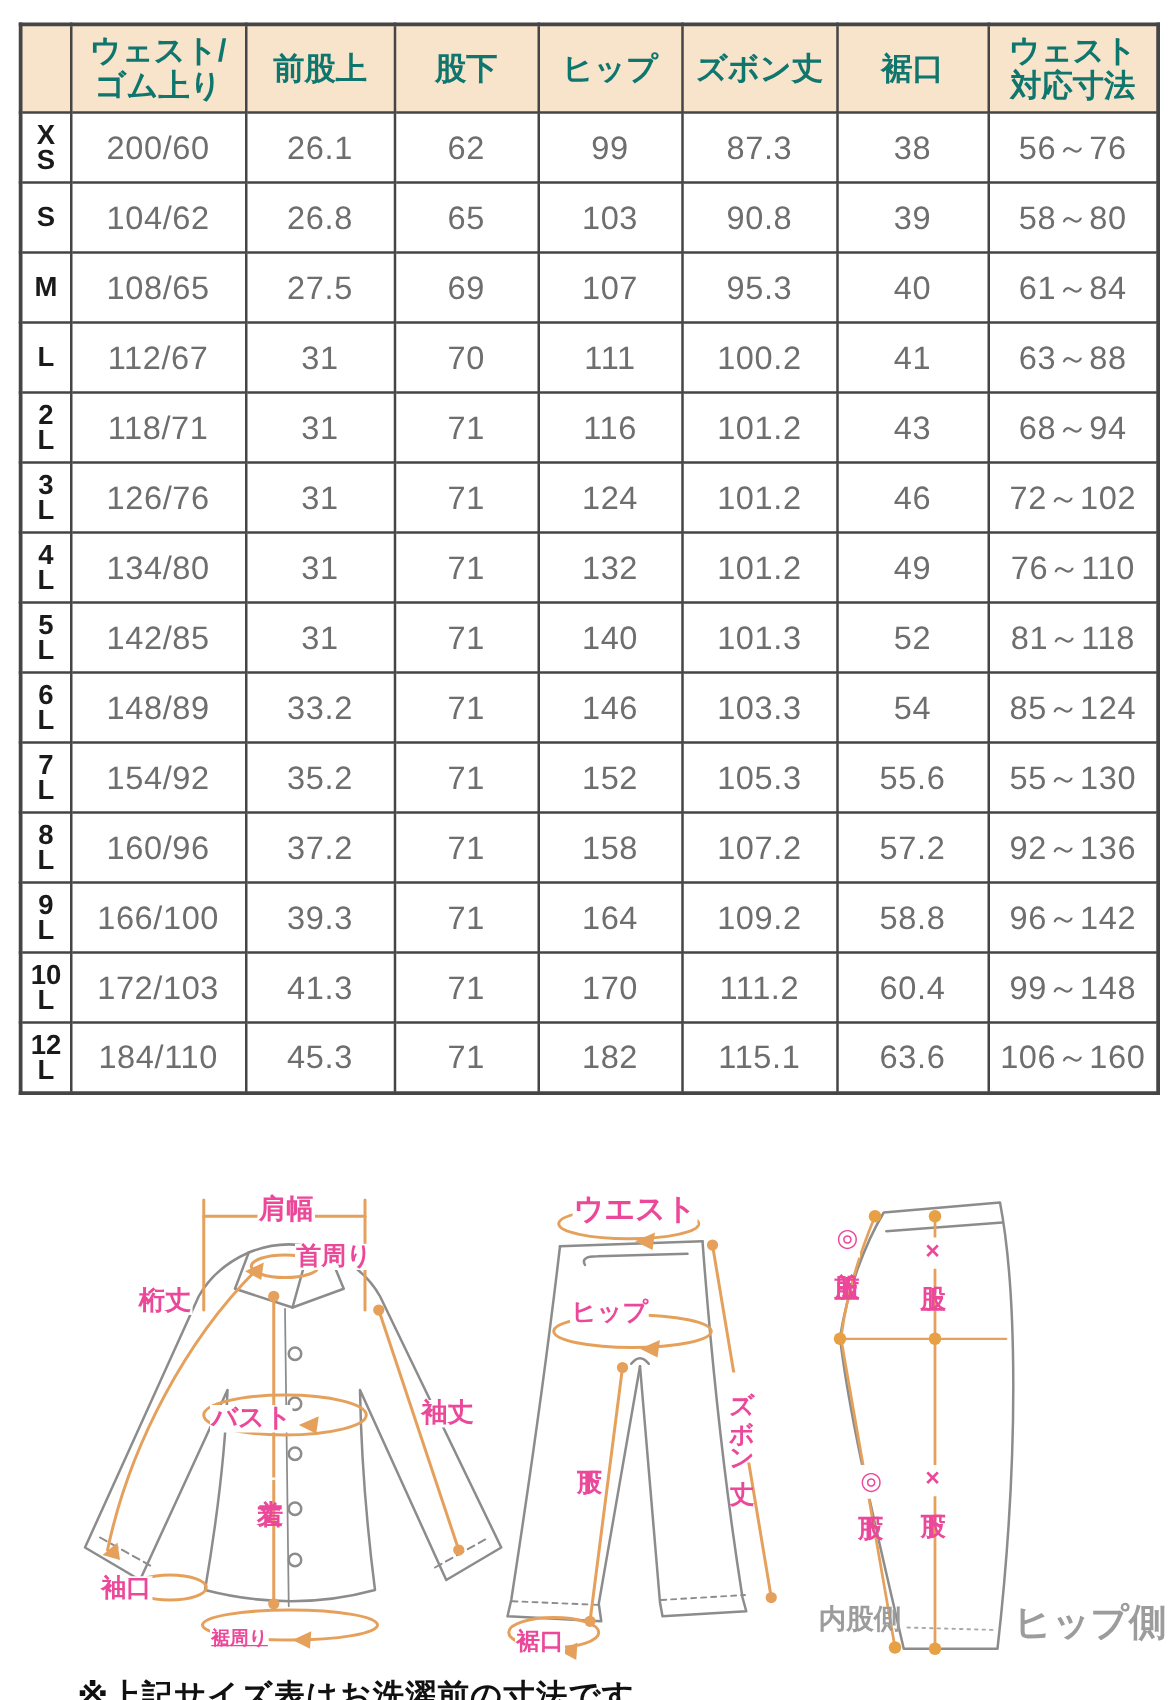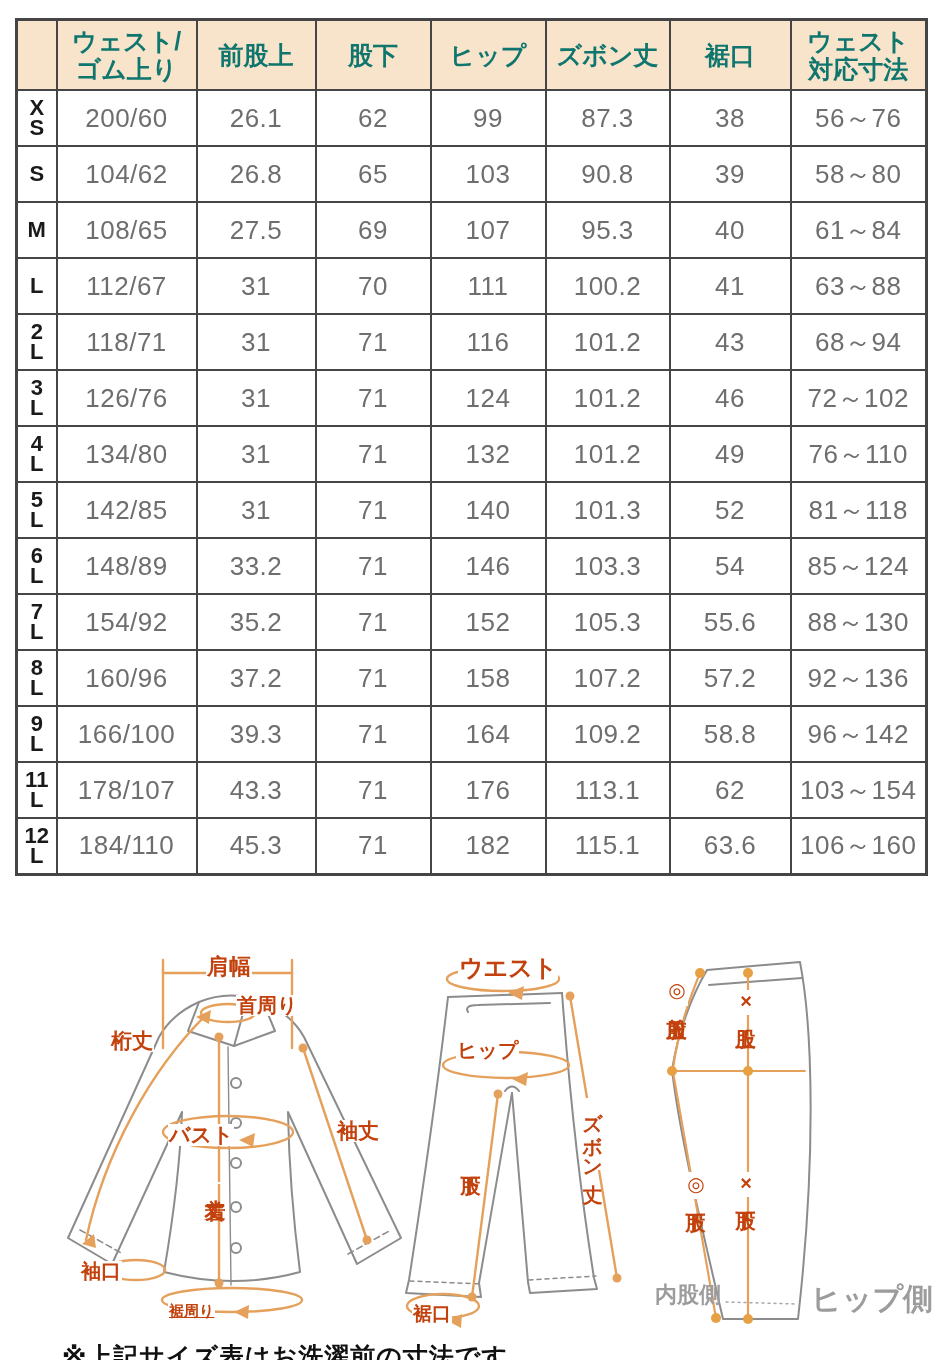--- a/index.html
+++ b/index.html
@@ -20,21 +20,21 @@
     line-height:1.12;white-space:pre-line;height:68px;
   }
   .size-table tbody tr{height:56px;background:#fff;}
   .size-cell{font-weight:bold;color:#1a1a1a;font-size:22px;line-height:0.92;white-space:pre-line;}
   .value-cell{color:#6e6e6e;font-size:26px;letter-spacing:0.5px;}
 
   
   .diagrams{position:absolute;left:0;top:940px;width:940px;height:420px;}
   .diagrams svg{position:absolute;left:0;top:0;}
   .dlabel{
-    position:absolute;font-weight:bold;color:#c2410c;background:#fff;
+    position:absolute;font-weight:bold;color:#ec4899;background:#fff;
     line-height:1.05;padding:0 1px;white-space:nowrap;
   }
   .vert{writing-mode:vertical-rl;text-orientation:upright;letter-spacing:1px;white-space:normal;}
   .graylabel{color:#9c9c9c;background:transparent;}
 
   .note{
     position:absolute;left:62px;top:1320px;font-size:25px;font-weight:bold;color:#111;
     letter-spacing:1px;
     margin-top:20px;
   }
@@ -168,21 +168,21 @@
         </tr>
         <tr>
           <td class="size-cell">7
 L</td>
           <td class="value-cell">154/92</td>
           <td class="value-cell">35.2</td>
           <td class="value-cell">71</td>
           <td class="value-cell">152</td>
           <td class="value-cell">105.3</td>
           <td class="value-cell">55.6</td>
-          <td class="value-cell">88～130</td>
+          <td class="value-cell">55～130</td>
         </tr>
         <tr>
           <td class="size-cell">8
 L</td>
           <td class="value-cell">160/96</td>
           <td class="value-cell">37.2</td>
           <td class="value-cell">71</td>
           <td class="value-cell">158</td>
           <td class="value-cell">107.2</td>
           <td class="value-cell">57.2</td>
@@ -193,29 +193,29 @@
 L</td>
           <td class="value-cell">166/100</td>
           <td class="value-cell">39.3</td>
           <td class="value-cell">71</td>
           <td class="value-cell">164</td>
           <td class="value-cell">109.2</td>
           <td class="value-cell">58.8</td>
           <td class="value-cell">96～142</td>
         </tr>
         <tr>
-          <td class="size-cell">11
-L</td>
-          <td class="value-cell">178/107</td>
-          <td class="value-cell">43.3</td>
-          <td class="value-cell">71</td>
-          <td class="value-cell">176</td>
-          <td class="value-cell">113.1</td>
-          <td class="value-cell">62</td>
-          <td class="value-cell">103～154</td>
+          <td class="size-cell">10
+L</td>
+          <td class="value-cell">172/103</td>
+          <td class="value-cell">41.3</td>
+          <td class="value-cell">71</td>
+          <td class="value-cell">170</td>
+          <td class="value-cell">111.2</td>
+          <td class="value-cell">60.4</td>
+          <td class="value-cell">99～148</td>
         </tr>
         <tr>
           <td class="size-cell">12
 L</td>
           <td class="value-cell">184/110</td>
           <td class="value-cell">45.3</td>
           <td class="value-cell">71</td>
           <td class="value-cell">182</td>
           <td class="value-cell">115.1</td>
           <td class="value-cell">63.6</td>

